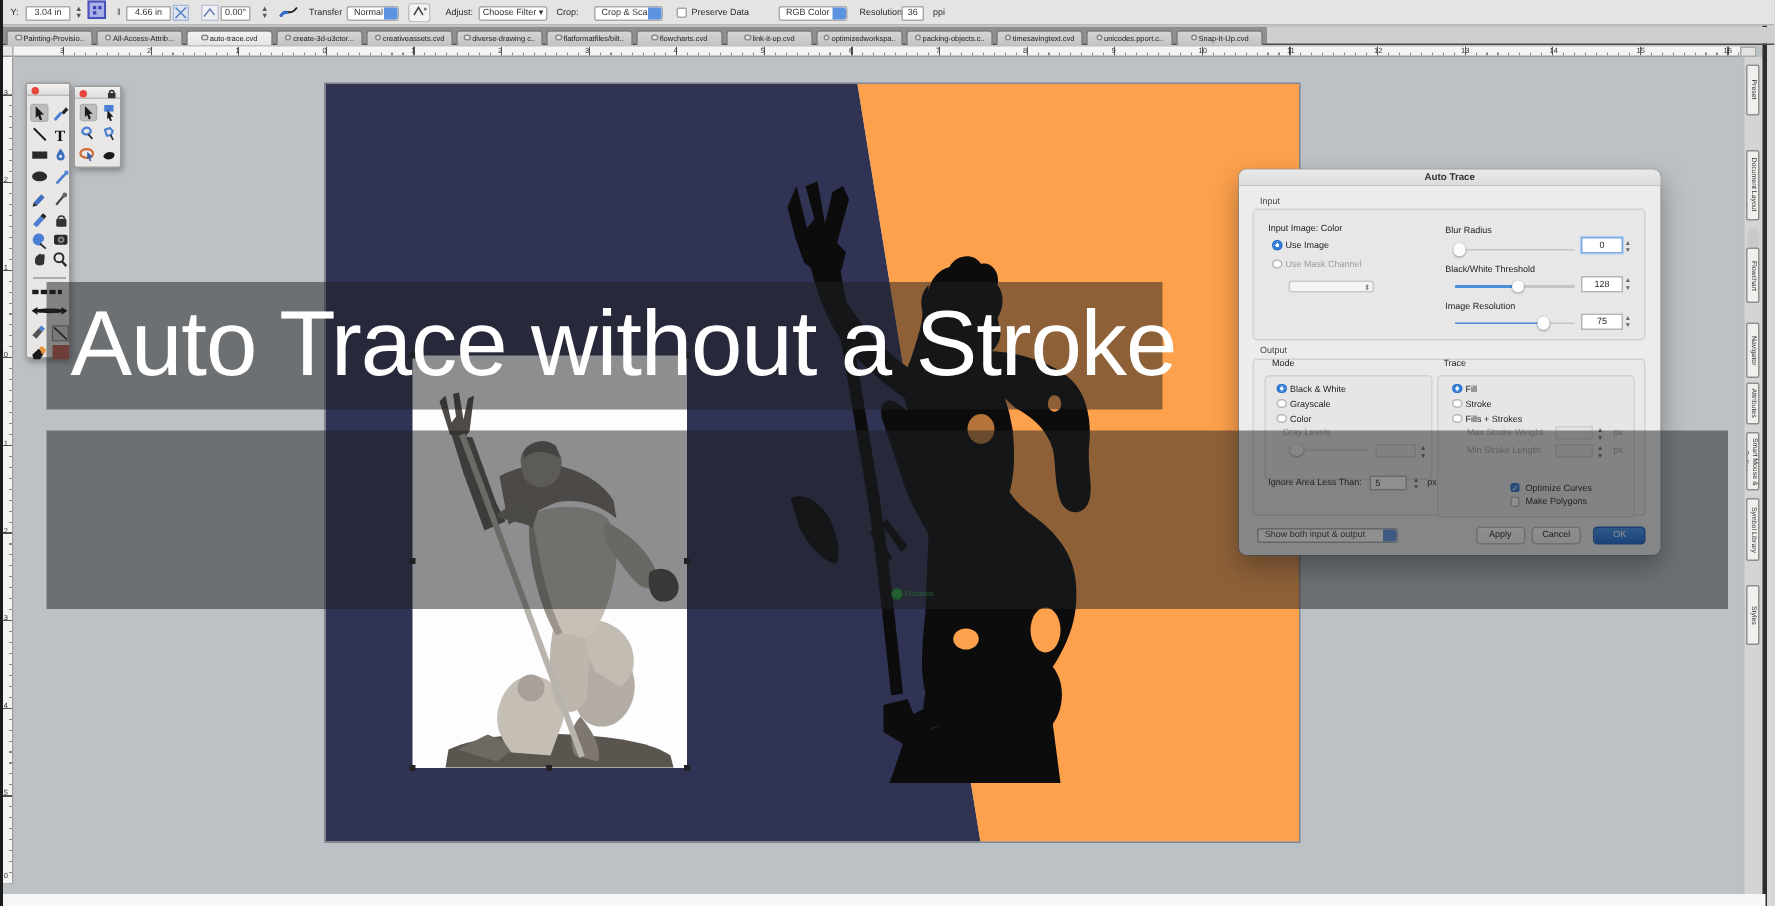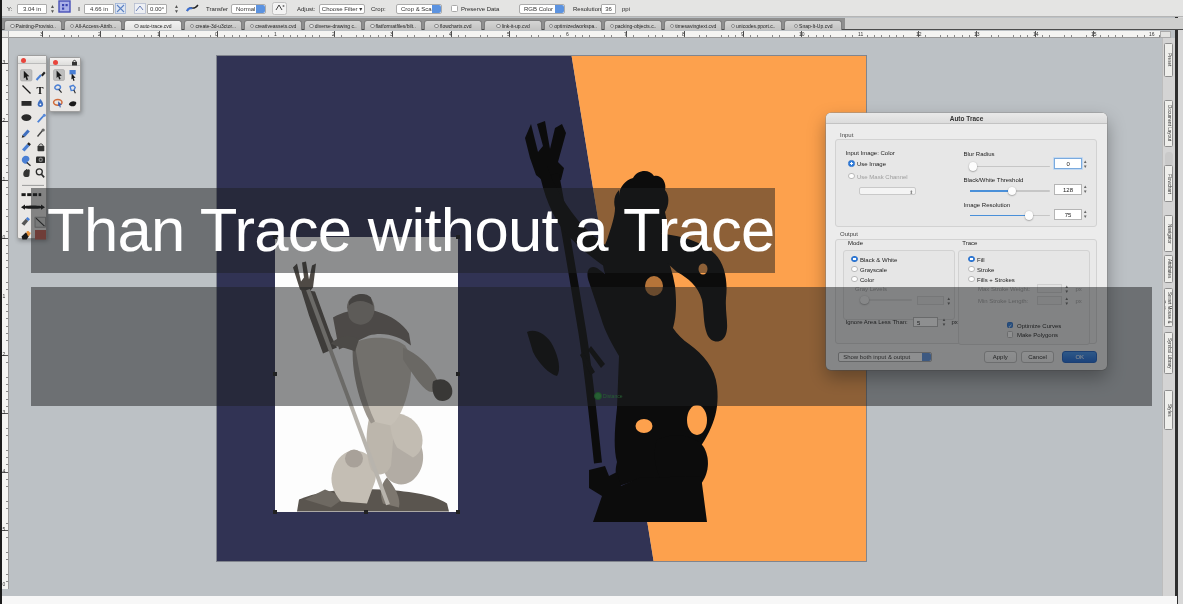--- a/index.html
+++ b/index.html
@@ -443,15 +443,15 @@
       <span class="vnum" style="top:313px;">2</span>
       <span class="vnum" style="top:371px;">3</span>
       <span class="vnum" style="top:430px;">4</span>
       <span class="vnum" style="top:488px;">5</span>
       <span class="vnum" style="top:543px;">0</span>
   </div>
   <div class="abs" id="leftedge"></div>
 
   <div class="abs" id="ovh"></div>
   <div class="abs" id="ovp"></div>
-  <div class="abs" id="headline">Than Trace without a Trace</div>
+  <div class="abs" id="headline">Auto Trace without a Stroke</div>
 
 </div>
 
 </body></html>

